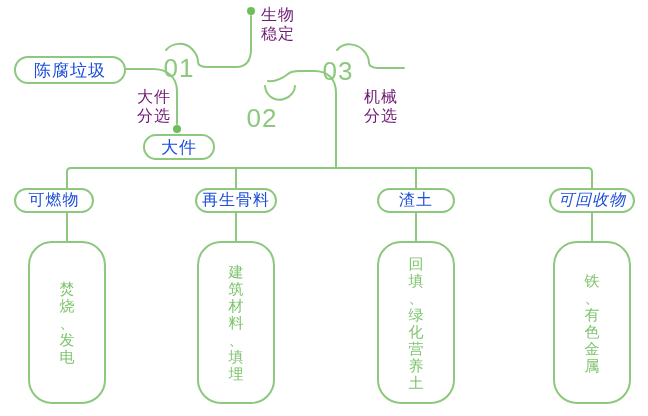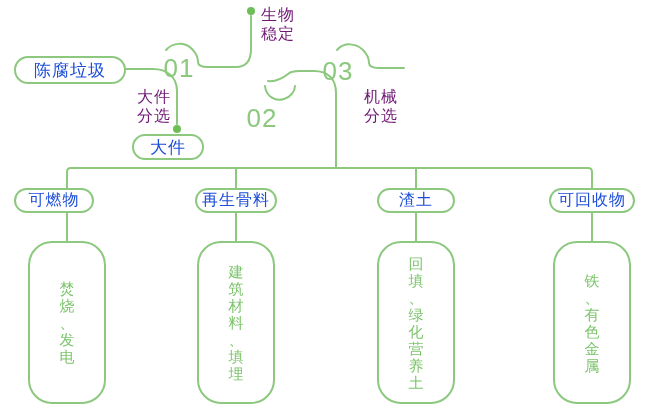--- a/index.html
+++ b/index.html
@@ -69,34 +69,34 @@
   </div>
 
   <div class="abs stage-number" style="left:159px;top:55px;width:40px;">01</div>
   <div class="abs stage-number" style="left:242px;top:57px;width:40px;margin-top:48px;">02</div>
   <div class="abs stage-number" style="left:318px;top:58px;width:40px;">03</div>
 
   <div class="abs stage-label" style="left:133px;top:87px;width:38px;text-align:right;">大件分选</div>
   <div class="abs stage-label" style="left:261px;top:5px;width:38px;">生物稳定</div>
   <div class="abs stage-label" style="left:348px;top:87px;width:38px;margin-left:16px;">机械分选</div>
 
-  <div class="abs pill" style="left:132px;top:134px;width:72px;height:26px;font-size:17px;">
+  <div class="abs pill" style="left:143px;top:134px;width:72px;height:26px;font-size:17px;">
     <span>大件</span>
   </div>
 
   <div class="abs pill" style="left:14px;top:188px;width:80px;height:25px;">
     <span>可燃物</span>
   </div>
   <div class="abs pill" style="left:195px;top:188px;width:82px;height:25px;">
     <span>再生骨料</span>
   </div>
   <div class="abs pill" style="left:377px;top:188px;width:78px;height:25px;">
     <span>渣土</span>
   </div>
-  <div class="abs pill" style="left:549px;top:188px;width:86px;height:25px;">
+  <div class="abs pill" style="left:549px;top:188px;width:86px;height:25px;font-style:italic;">
     <span>可回收物</span>
   </div>
 
   <div class="abs result-box" style="left:28px;top:241px;width:78px;height:163px;">
     <div class="vtext">
         <div>焚</div>
         <div>烧</div>
         <div>、</div>
         <div>发</div>
         <div>电</div>

